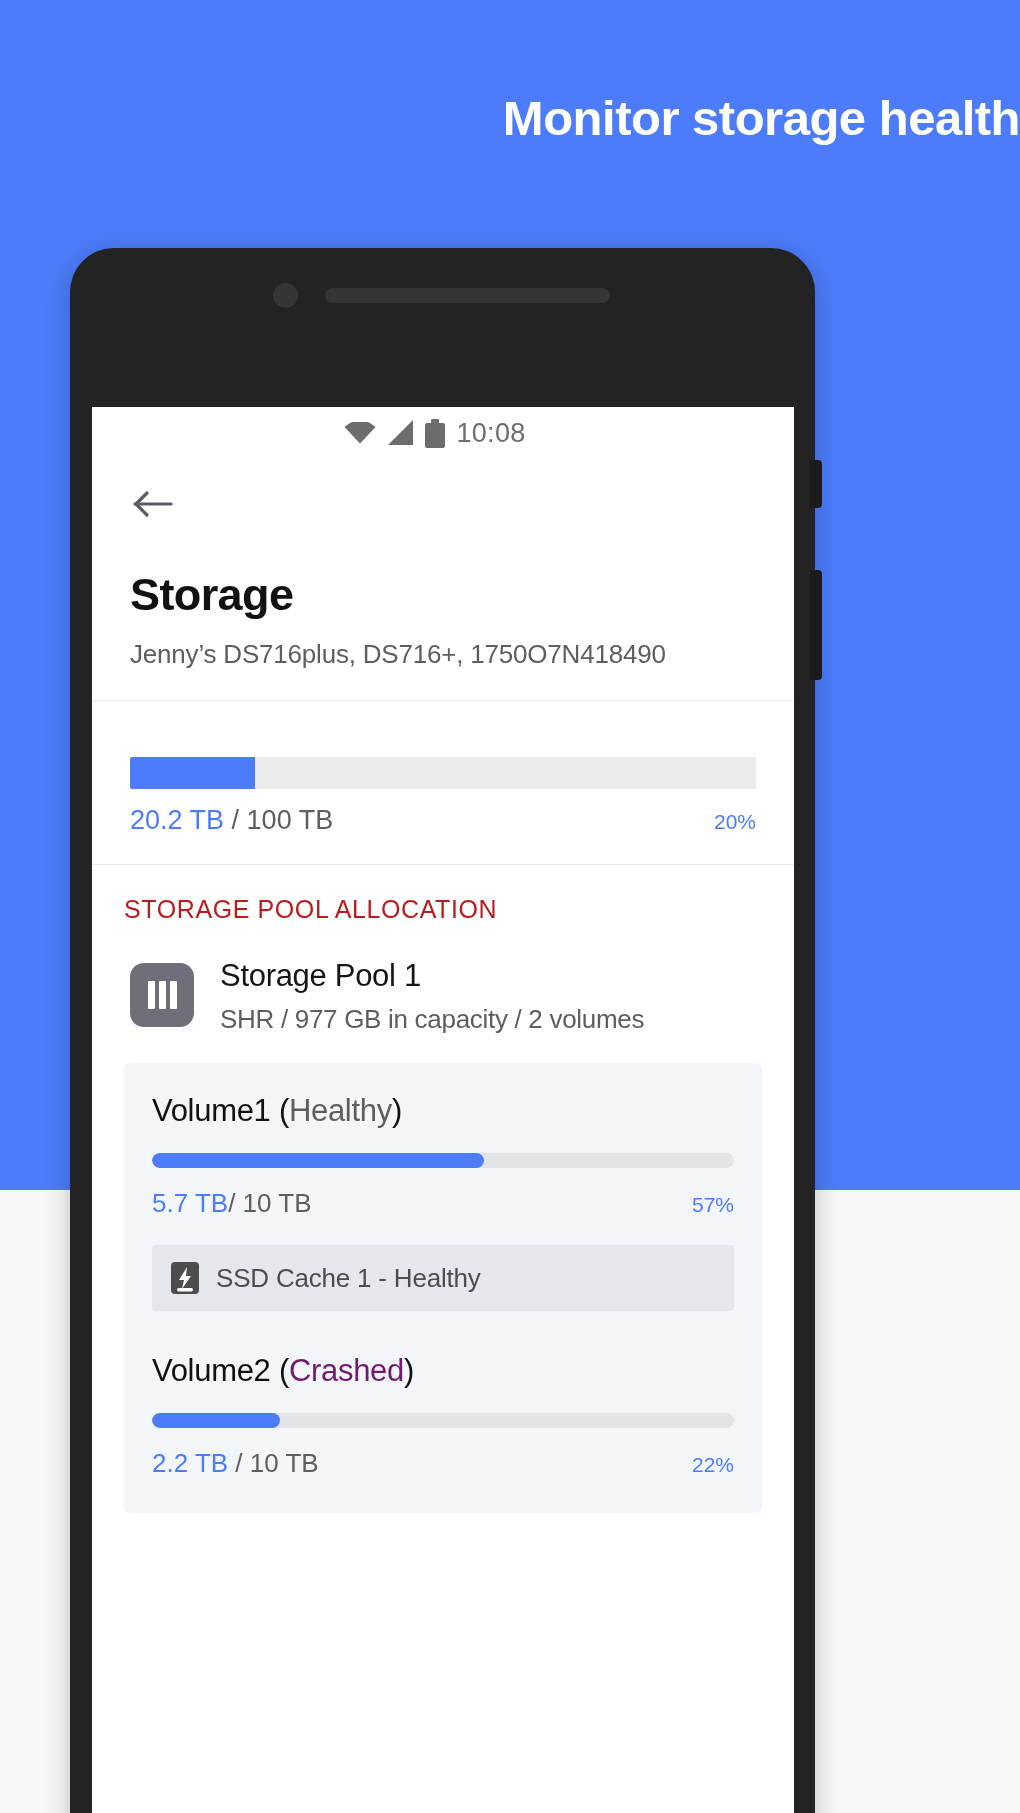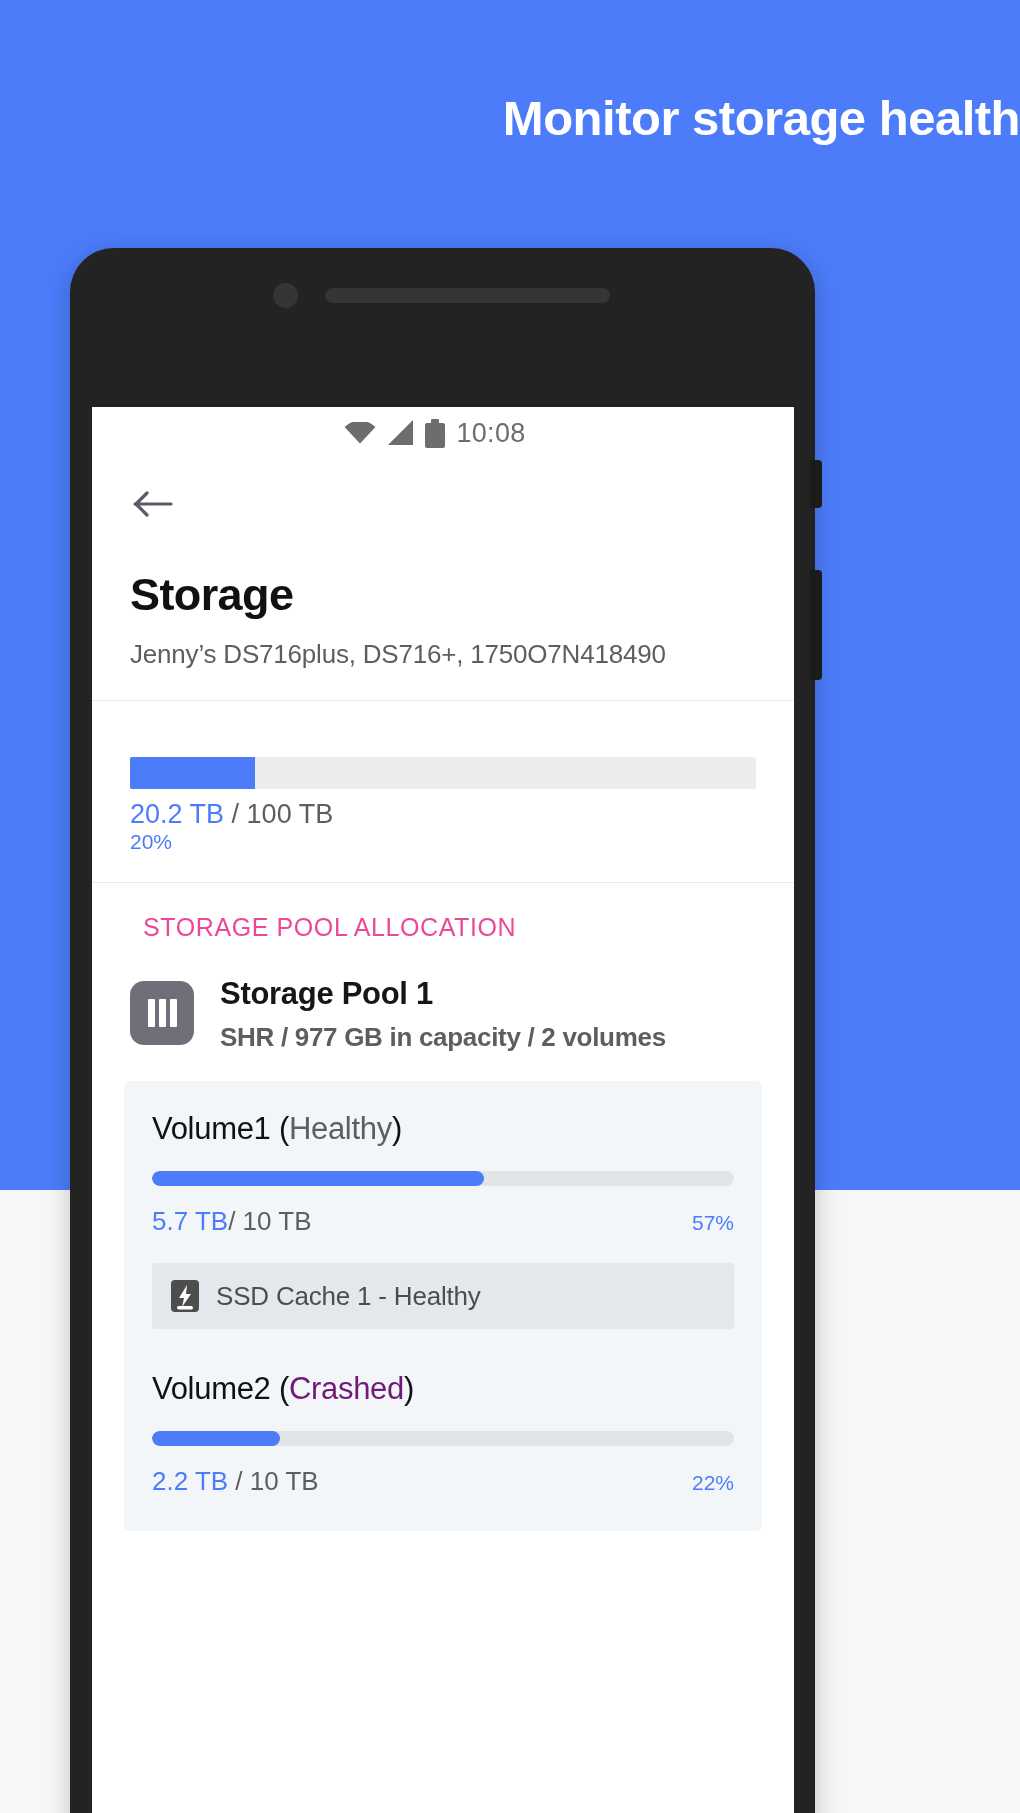--- a/index.html
+++ b/index.html
@@ -126,39 +126,37 @@
   .bar-track {
     margin-top:26px;
     height:32px; width:100%;
     background:#ececec; border-radius:2px;
     overflow:hidden;
   }
   .bar-fill {
     height:100%; background:#4c7cfa;
   }
   .usage-row {
-    margin-top:10px;
+    margin-top:16px;
     display:flex; align-items:baseline; justify-content:space-between;
     font-size:27px;
-    flex-direction:column;
   }
   .val-blue { color:#4c7cfa; }
   .val-grey { color:#5e5e5e; }
   .pct-blue { color:#4c7cfa; font-size:21px; }
 
   
   .section-label {
-    padding:30px 38px 6px 51px;
-    font-size:25px; color:#ec4899; letter-spacing:0.6px;
+    padding:30px 38px 6px 32px;
+    font-size:25px; color:#b91c1c; letter-spacing:0.6px;
   }
   .pool-row {
     display:flex; align-items:flex-start;
     padding:28px 38px 0 38px;
     gap:26px;
-    font-weight:bold;
   }
   .pool-icon {
     width:64px; height:64px; flex:none;
     background:#6f6f7a; border-radius:14px;
     display:flex; align-items:center; justify-content:center; gap:4px;
     margin-top:5px;
   }
   .pool-icon i {
     display:block; width:7px; height:28px;
     background:#ffffff; border-radius:1px;

